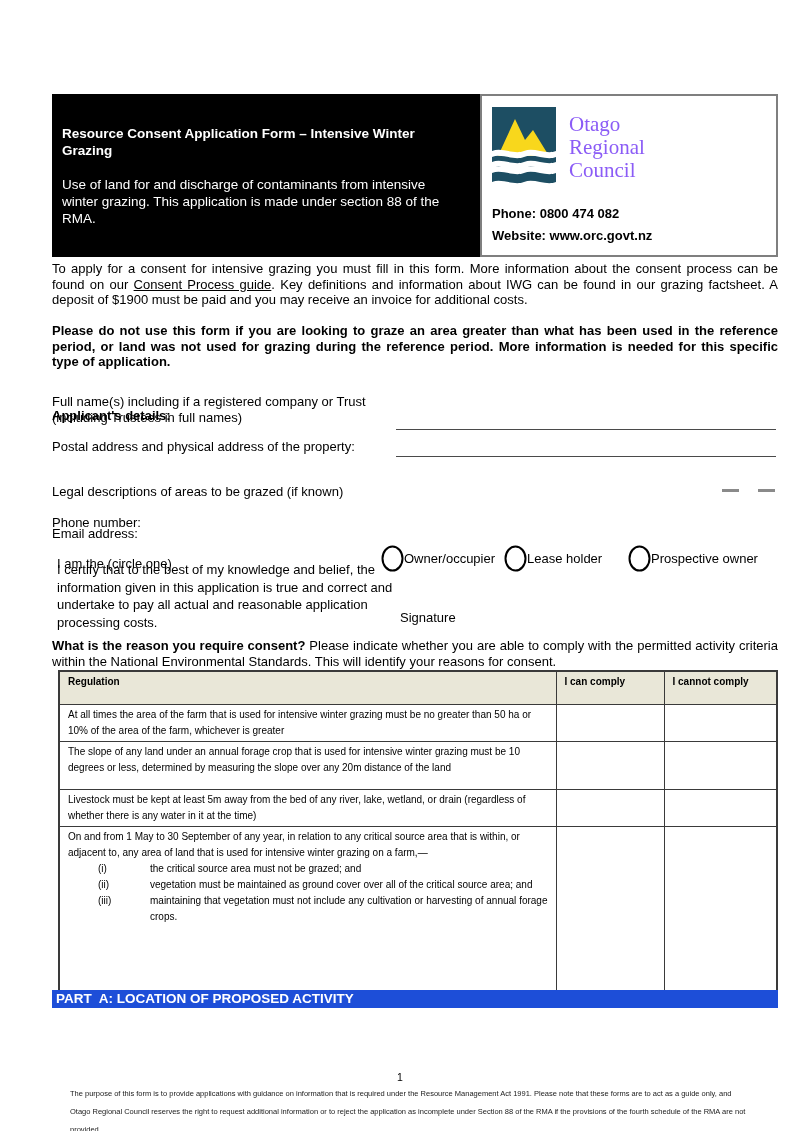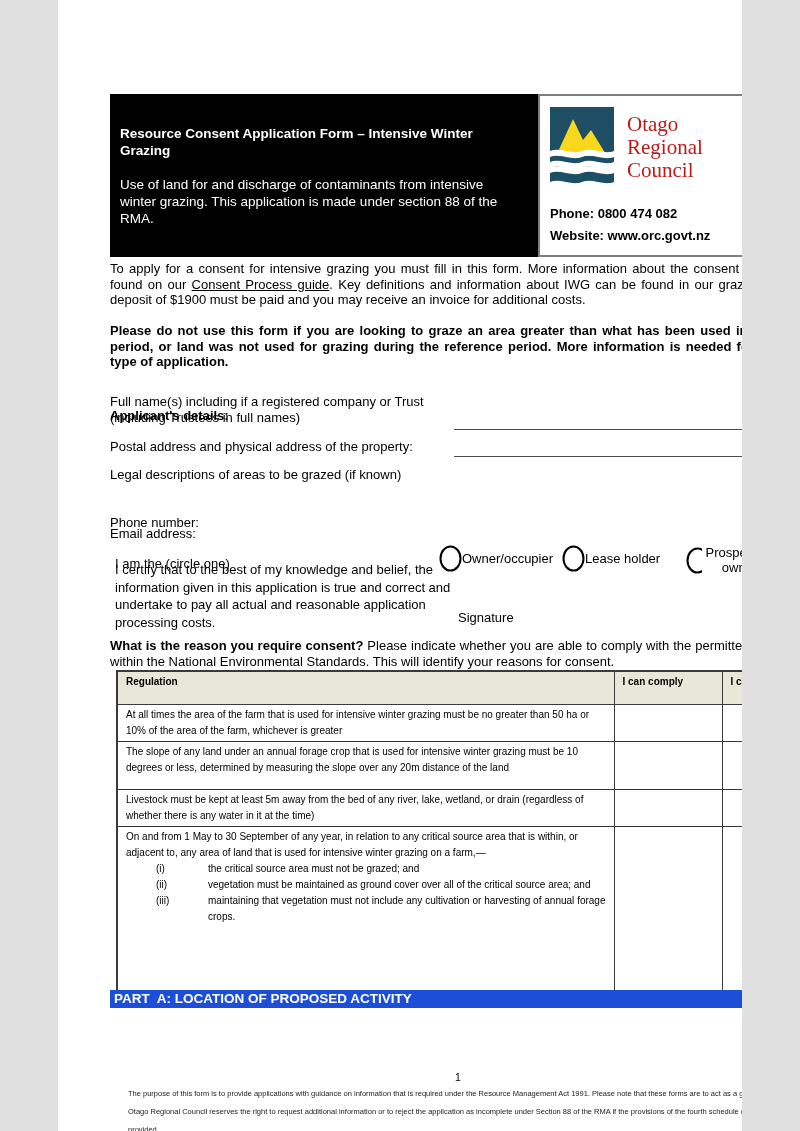--- a/index.html
+++ b/index.html
@@ -1,32 +1,32 @@
 <!DOCTYPE html>
 <html><head>
 <meta charset="utf-8">
 <style>
   * { margin:0; padding:0; box-sizing:border-box; }
   html,body { background:#e0e0e0; }
   .page {
-    position:relative; width:684px; height:1131px; margin:0 auto;
+    position:relative; width:800px; height:1131px; margin:0 auto;
     background:#ffffff; font-family:"Liberation Sans", sans-serif;
     font-size:13px; color:#000; overflow:hidden;
   }
   
   .header-row { position:absolute; top:94px; left:52px; width:726px; height:163px; display:flex; }
   .hdr-black { width:428px; height:100%; background:#000; color:#fff; padding:31px 30px 0 10px; }
   .hdr-title { font-weight:bold; font-size:13.5px; line-height:17px; }
   .hdr-sub   { margin-top:17px; font-size:13.5px; line-height:17px; }
   .hdr-right { flex:1; height:100%; border:2px solid #7f7f7f; background:#fff;
                display:flex; flex-direction:column; padding:11px 8px 8px 10px; }
   .logo-row  { display:flex; align-items:flex-start; }
   .logo-mark { width:64px; height:86px; flex:0 0 64px; }
   .logo-text { font-family:"Liberation Serif", serif; font-size:21px; line-height:23px;
-               color:#b91c1c; padding:6px 0 0 13px; }
+               color:#8b5cf6; padding:6px 0 0 13px; }
   .contact   { margin-top:auto; font-weight:bold; font-size:13px; line-height:22px; }
   
   .intro   { position:absolute; top:261px; left:52px; width:726px; line-height:15.6px; text-align:justify; }
   .link    { text-decoration:underline; }
   .warning { position:absolute; top:323px; left:52px; width:726px; line-height:15.6px;
              font-weight:bold; text-align:justify; }
   
   .abs { position:absolute; }
   .bold { font-weight:bold;margin-top:30px; }
   .write-line { border-bottom:1.5px solid #4a4a4a; height:1px; }
@@ -93,21 +93,21 @@
   <p class="warning">Please do not use this form if you are looking to graze an area greater than what has been used in the reference period, or land was not used for grazing during the reference period. More information is needed for this specific type of application.</p>
 
   <div class="abs bold" style="top:378px; left:52px;">Applicant's details:</div>
   <div class="abs" style="top:394px; left:52px;">Full name(s) including if a registered company or Trust</div>
   <div class="abs" style="top:410px; left:52px;">(including Trustees in full names)</div>
   <div class="abs write-line" style="top:429px; left:396px; width:380px;"></div>
 
   <div class="abs" style="top:439px; left:52px;">Postal address and physical address of the property:</div>
   <div class="abs write-line" style="top:456px; left:396px; width:380px;"></div>
 
-  <div class="abs" style="top:467px; left:52px;text-align:right;">Legal descriptions of areas to be grazed (if known)</div>
+  <div class="abs" style="top:484px; left:52px;text-align:right;">Legal descriptions of areas to be grazed (if known)</div>
   <div class="abs" style="top:480px; left:722px;">
     <span class="dash"></span>
     <span class="dash" style="margin-left:15px;"></span>
   </div>
 
   <div class="abs" style="top:515px; left:52px;">Phone number:</div>
   <div class="abs" style="top:526px; left:52px;">Email address:</div>
 
   <div class="abs" style="top:544px; left:57px;margin-top:12px;">I am the (circle one)</div>
 

